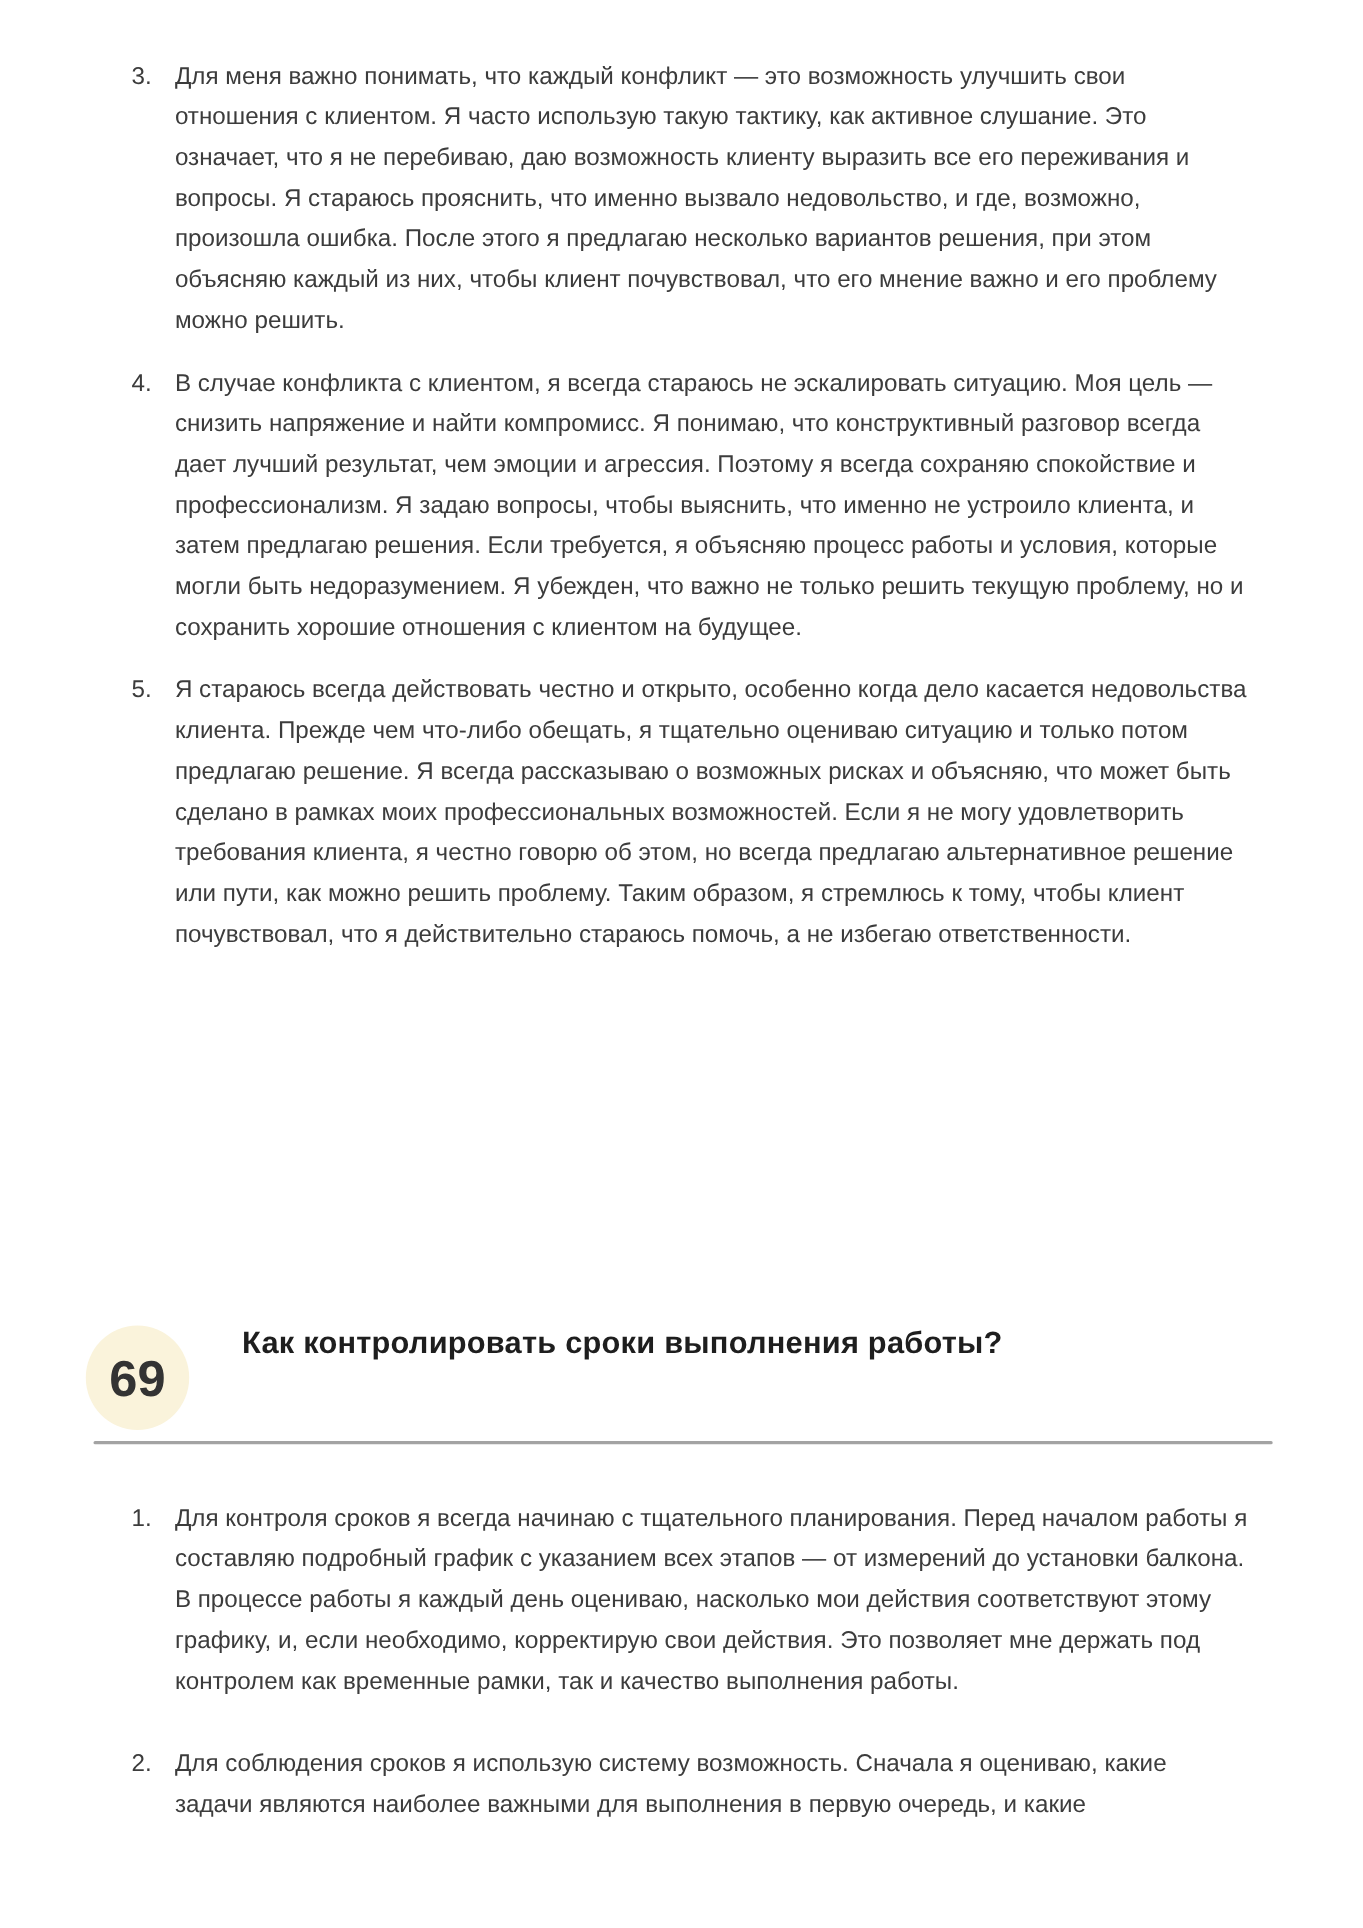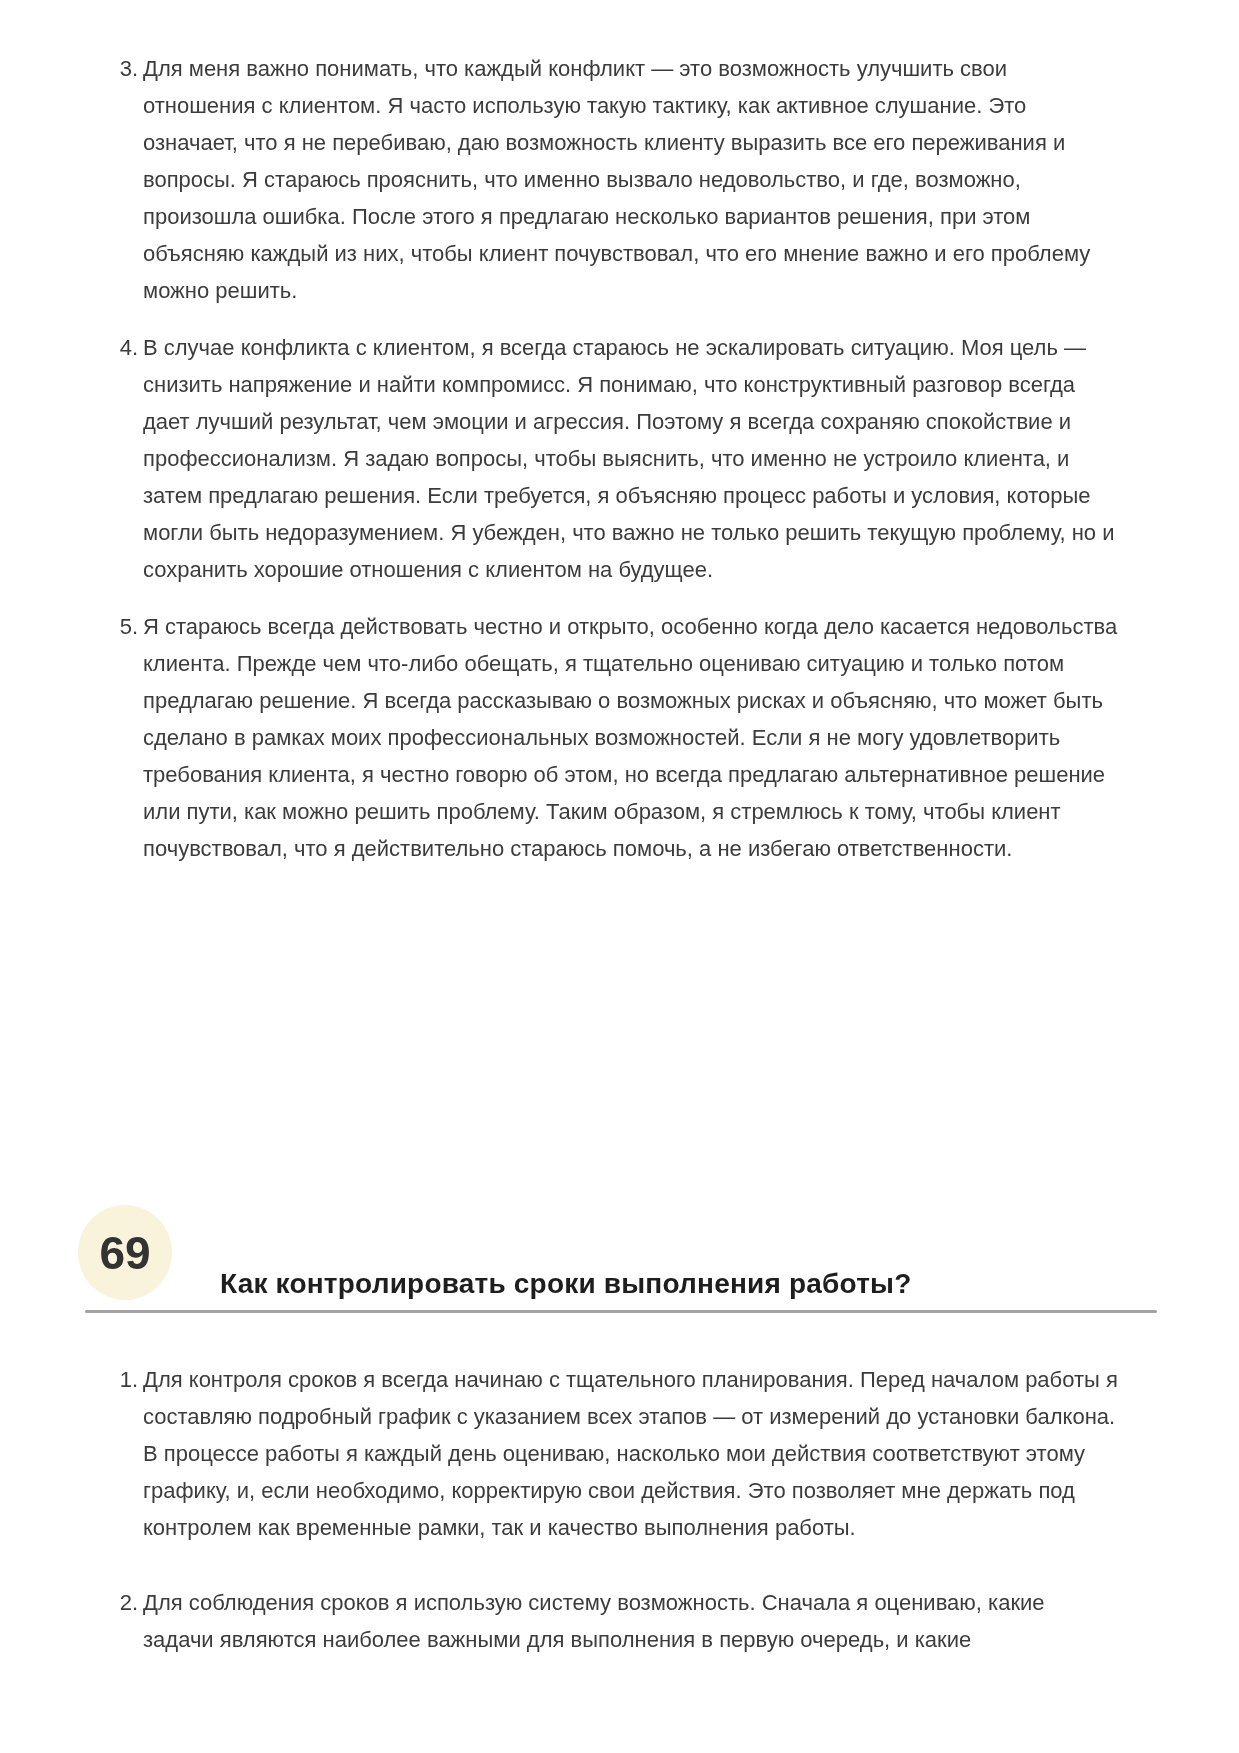--- a/index.html
+++ b/index.html
@@ -32,32 +32,32 @@
     color: #3c3c3c;
   }
   #list-deadline .item { margin-bottom: 38px; }
   .num {
     flex: 0 0 53px;
     text-align: right;
     white-space: nowrap;
   }
   .text {
     width: 975px;
-    margin-left: 5px;
+    margin-left: 21px;
     text-align: left;
   }
   #header-69 {
     position: absolute;
     left: 78px;
     top: 1205px;
     width: 1082px;
   }
   .header-row {
     display: flex;
-    align-items: flex-end;
+    align-items: flex-start;
     gap: 48px;
   }
   .badge {
     flex: 0 0 94px;
     width: 94px;
     height: 95px;
     border-radius: 50%;
     background: #faf3db;
     display: flex;
     align-items: center;

